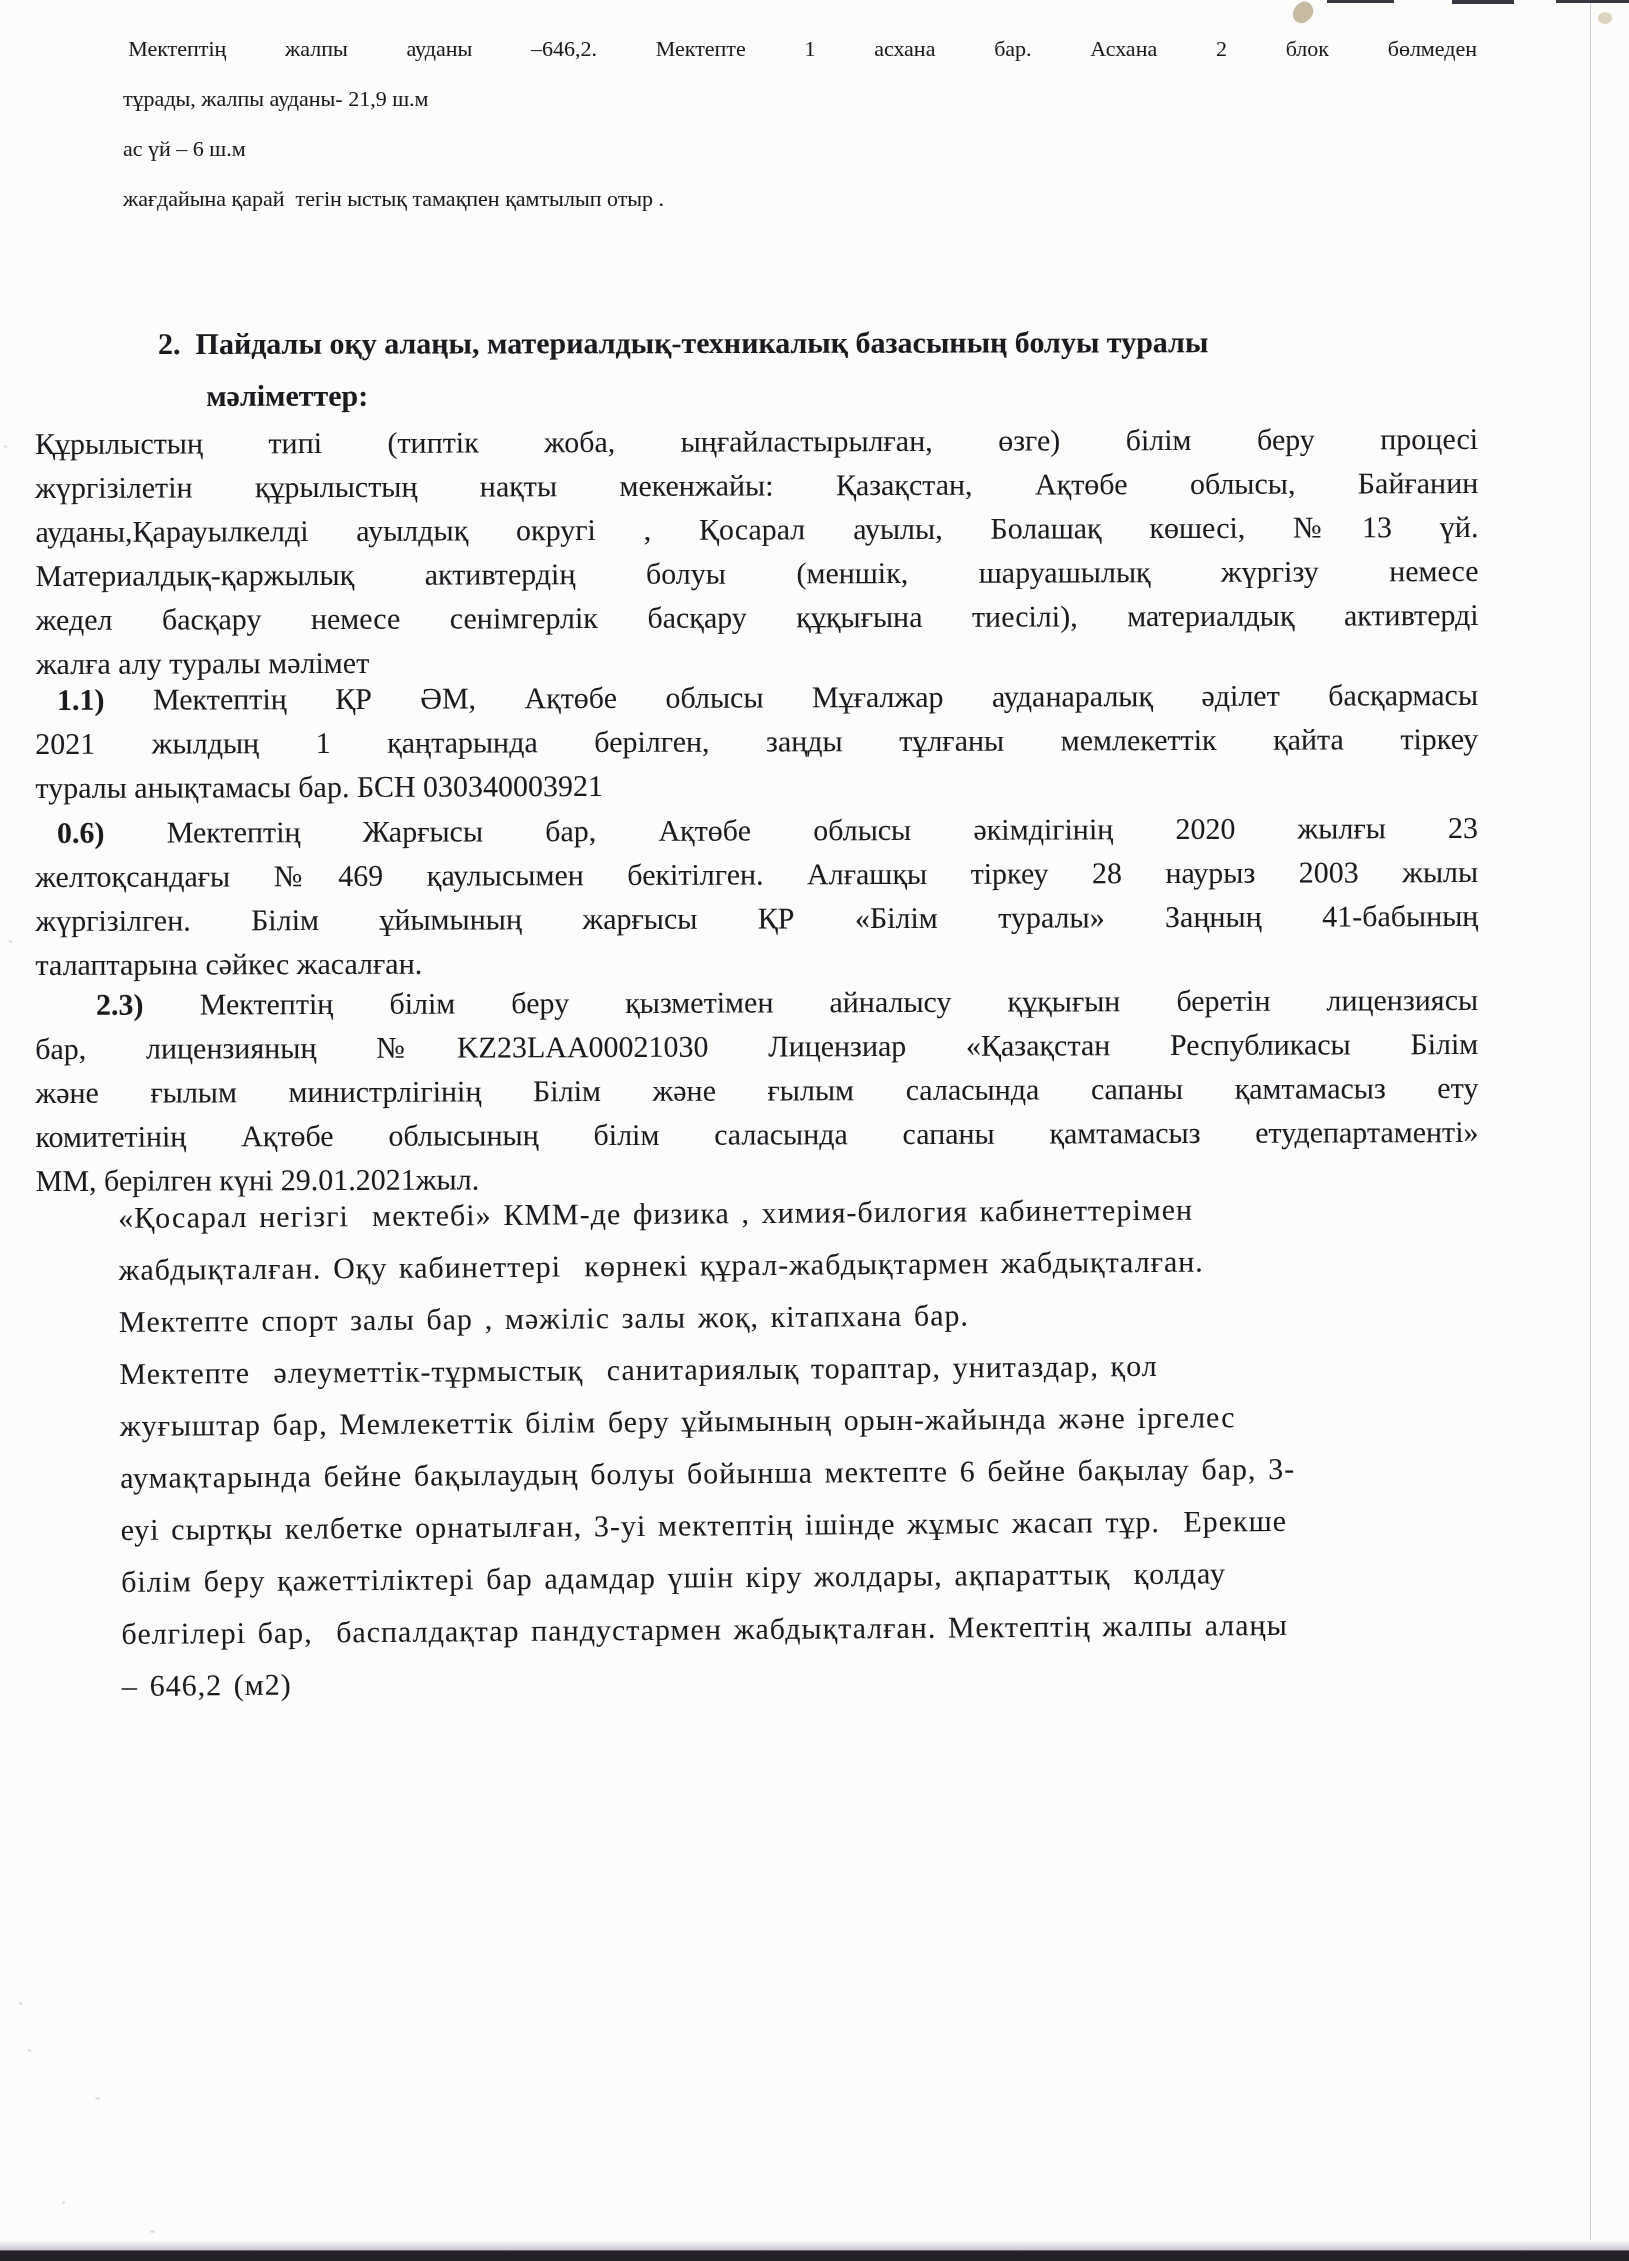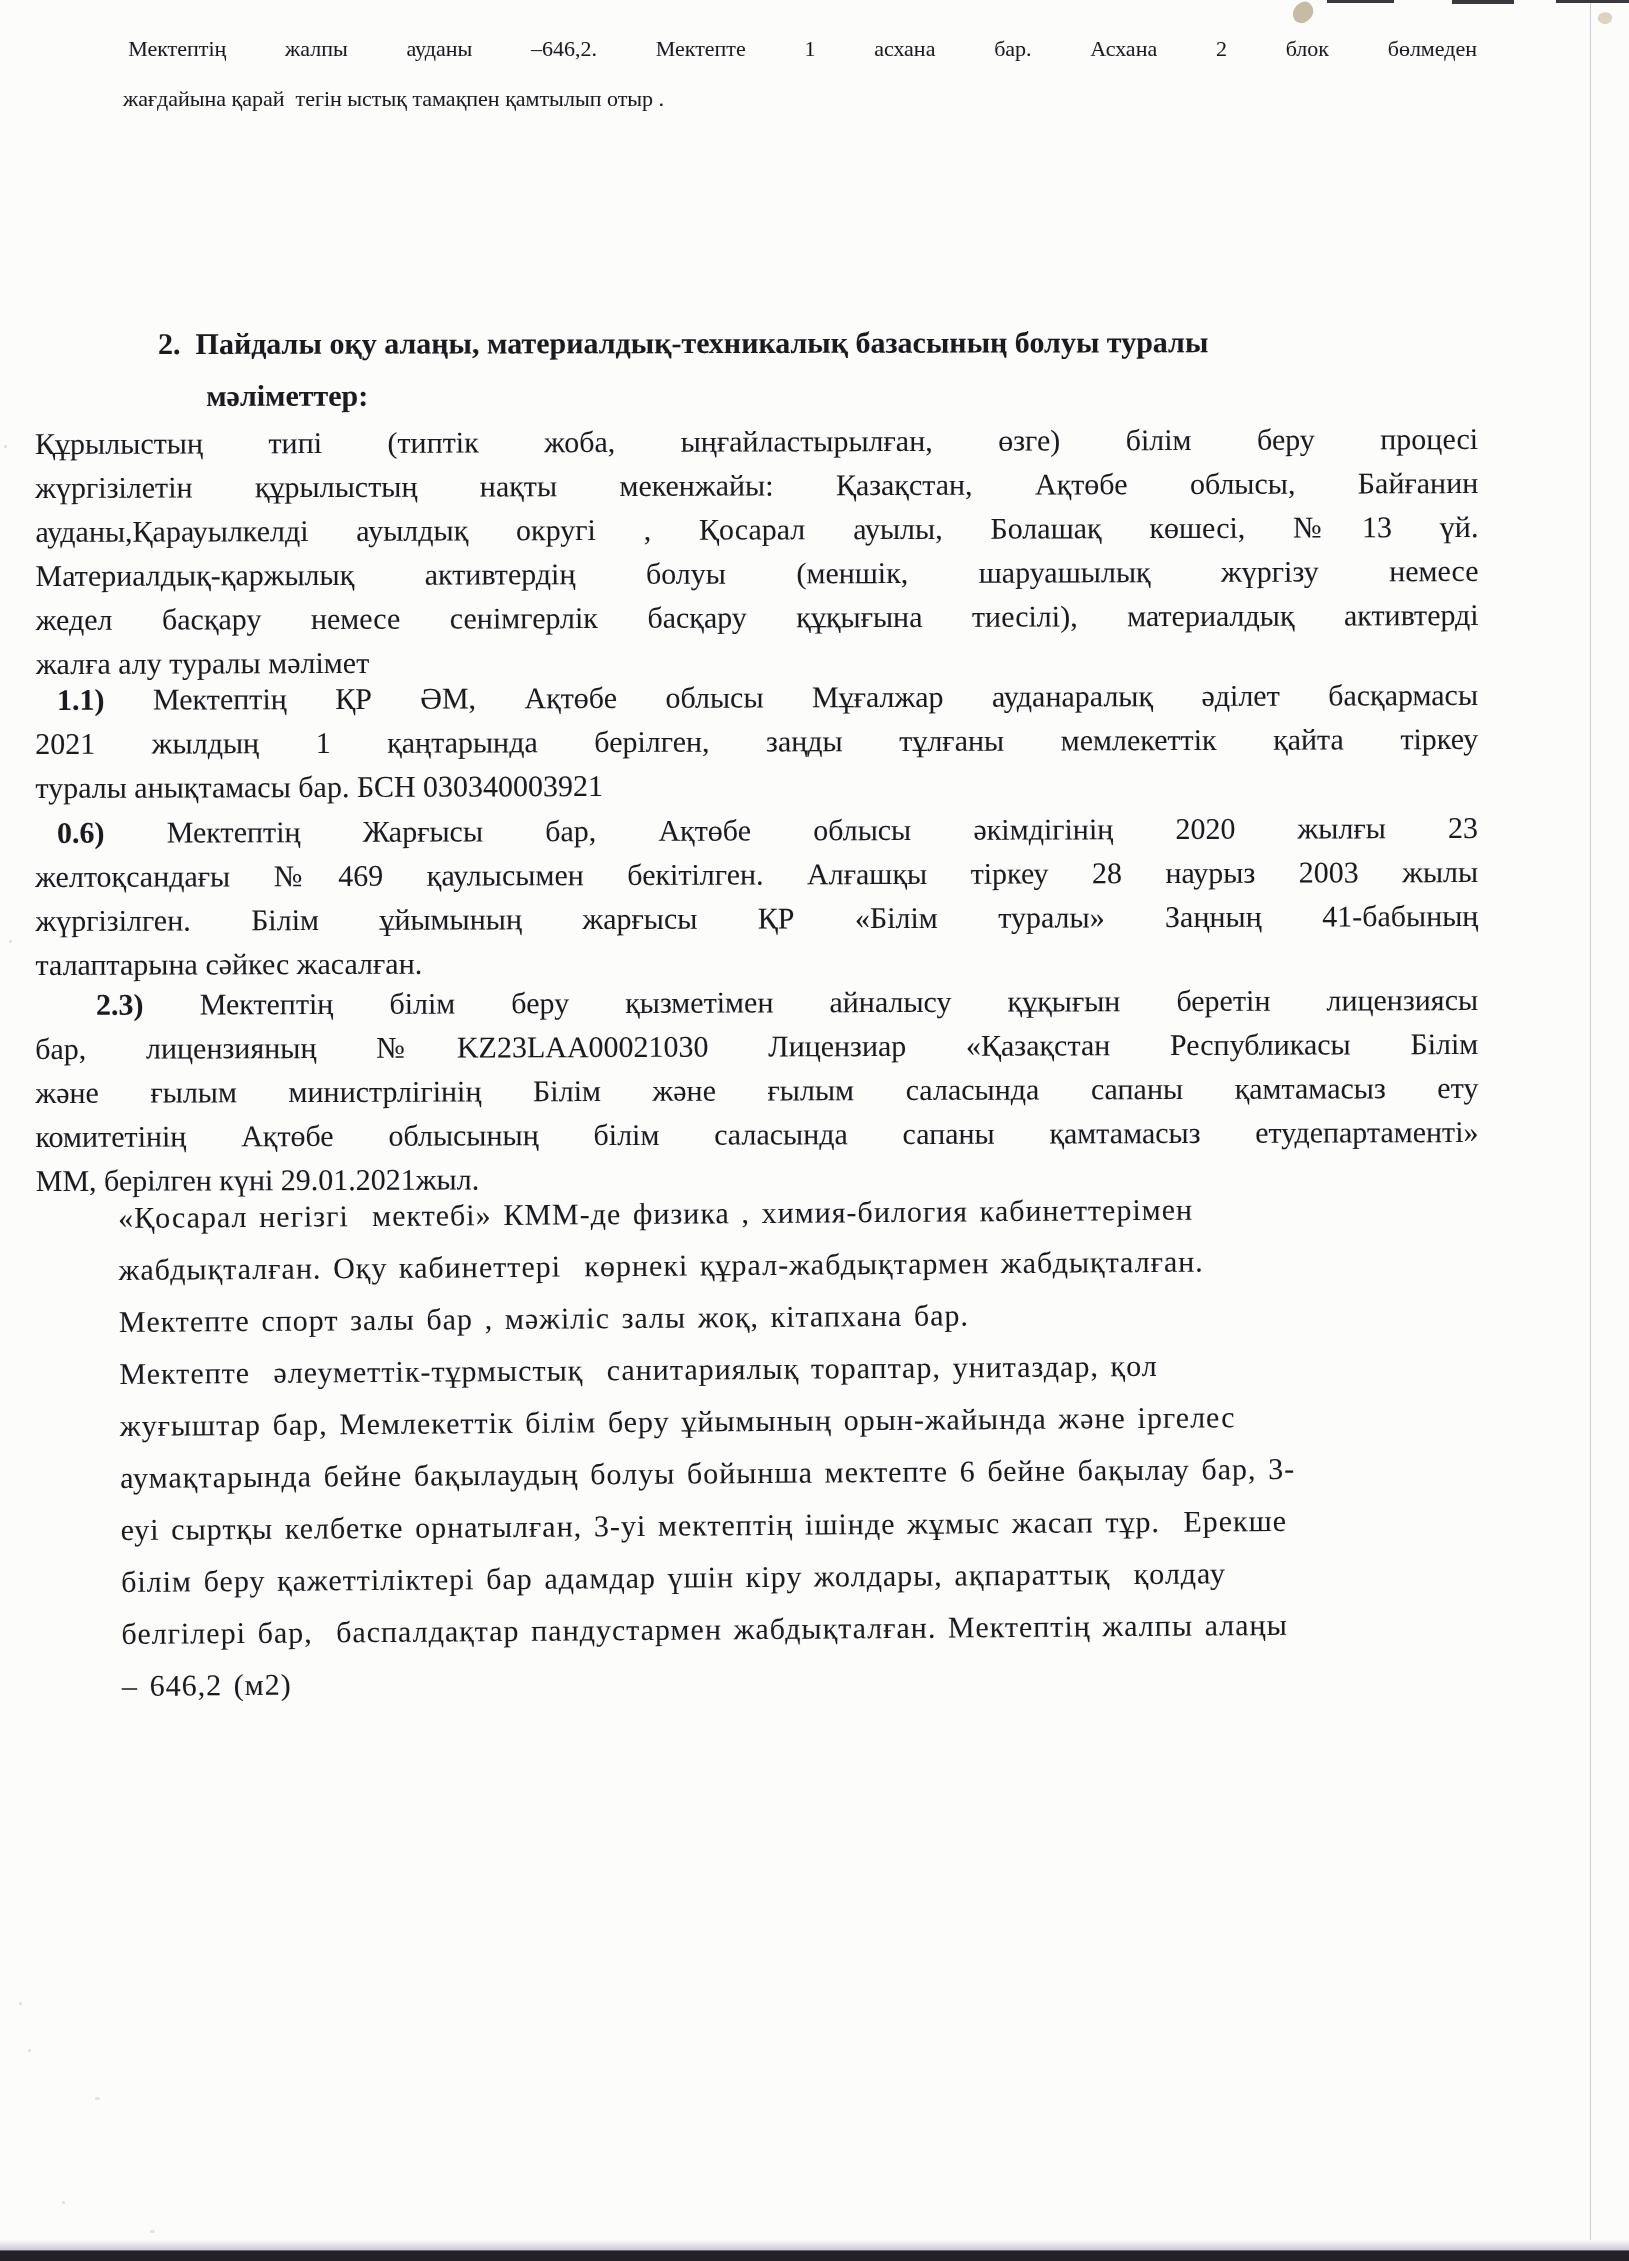--- a/index.html
+++ b/index.html
@@ -70,20 +70,22 @@
   <div class="speck" id="sp2"></div>
   <div class="speck" id="sp3"></div>
   <div class="speck" id="sp4"></div>
   <div class="speck" id="sp5"></div>
   <div class="speck" id="sp6"></div>
   <div class="speck" id="sp7"></div>
   <div class="bottom-haze"></div>
   <div class="bottom-bar"></div>
 <div class="block" style="left: 123px; top: 24px; width: 1354px; font-size: 22px; line-height: 50px;">
       <div class="line just" style="padding-left: 5.2px;">Мектептің жалпы ауданы –646,2. Мектепте 1 асхана бар. Асхана  2 блок бөлмеден</div>
+      <div class="line plain">тұрады, жалпы ауданы- 21,9 ш.м</div>
+      <div class="line plain">ас үй – 6 ш.м</div>
       <div class="line plain">жағдайына қарай  тегін ыстық тамақпен қамтылып отыр .</div>
     </div>
     <div class="block bold" style="left: 158px; top: 318px; width: 1322px; font-size: 30px; line-height: 52px; transform: rotate(-0.1deg); transform-origin: left top;">
       <div class="line plain">2.  Пайдалы оқу алаңы, материалдық-техникалық базасының болуы туралы</div>
       <div class="line plain" style="padding-left: 48px;">мәліметтер:</div>
     </div>
     <div class="block" style="left: 35px; top: 422px; width: 1443px; font-size: 30px; line-height: 44px; transform: rotate(-0.2deg); transform-origin: left top;">
       <div class="line just">Құрылыстың типі (типтік жоба, ыңғайластырылған, өзге) білім беру процесі</div>
       <div class="line just">жүргізілетін құрылыстың нақты мекенжайы: Қазақстан, Ақтөбе облысы, Байғанин</div>
       <div class="line just">ауданы,Қарауылкелді ауылдық округі ,  Қосарал ауылы, Болашақ  көшесі, №13 үй.</div>

